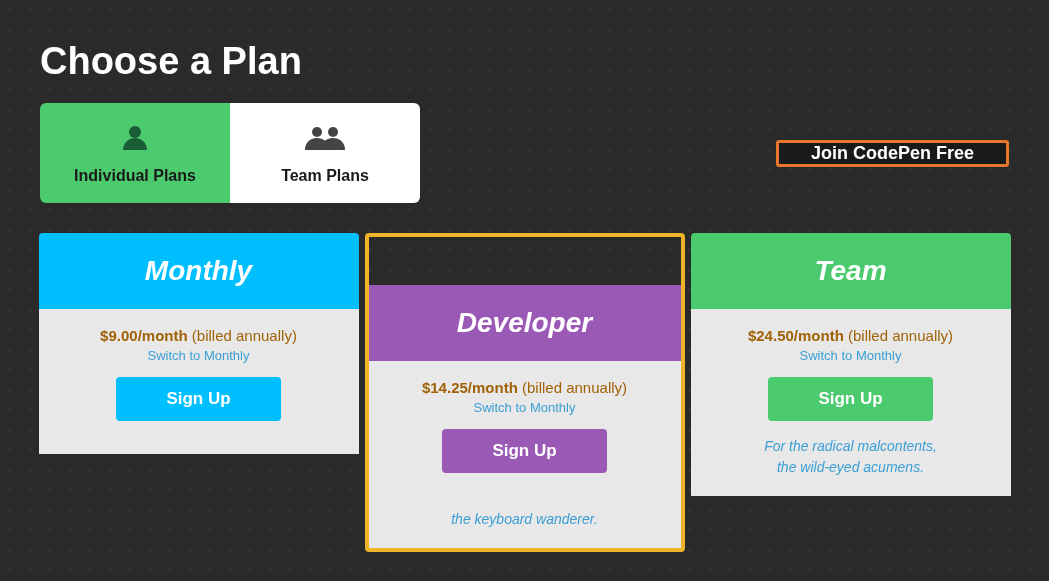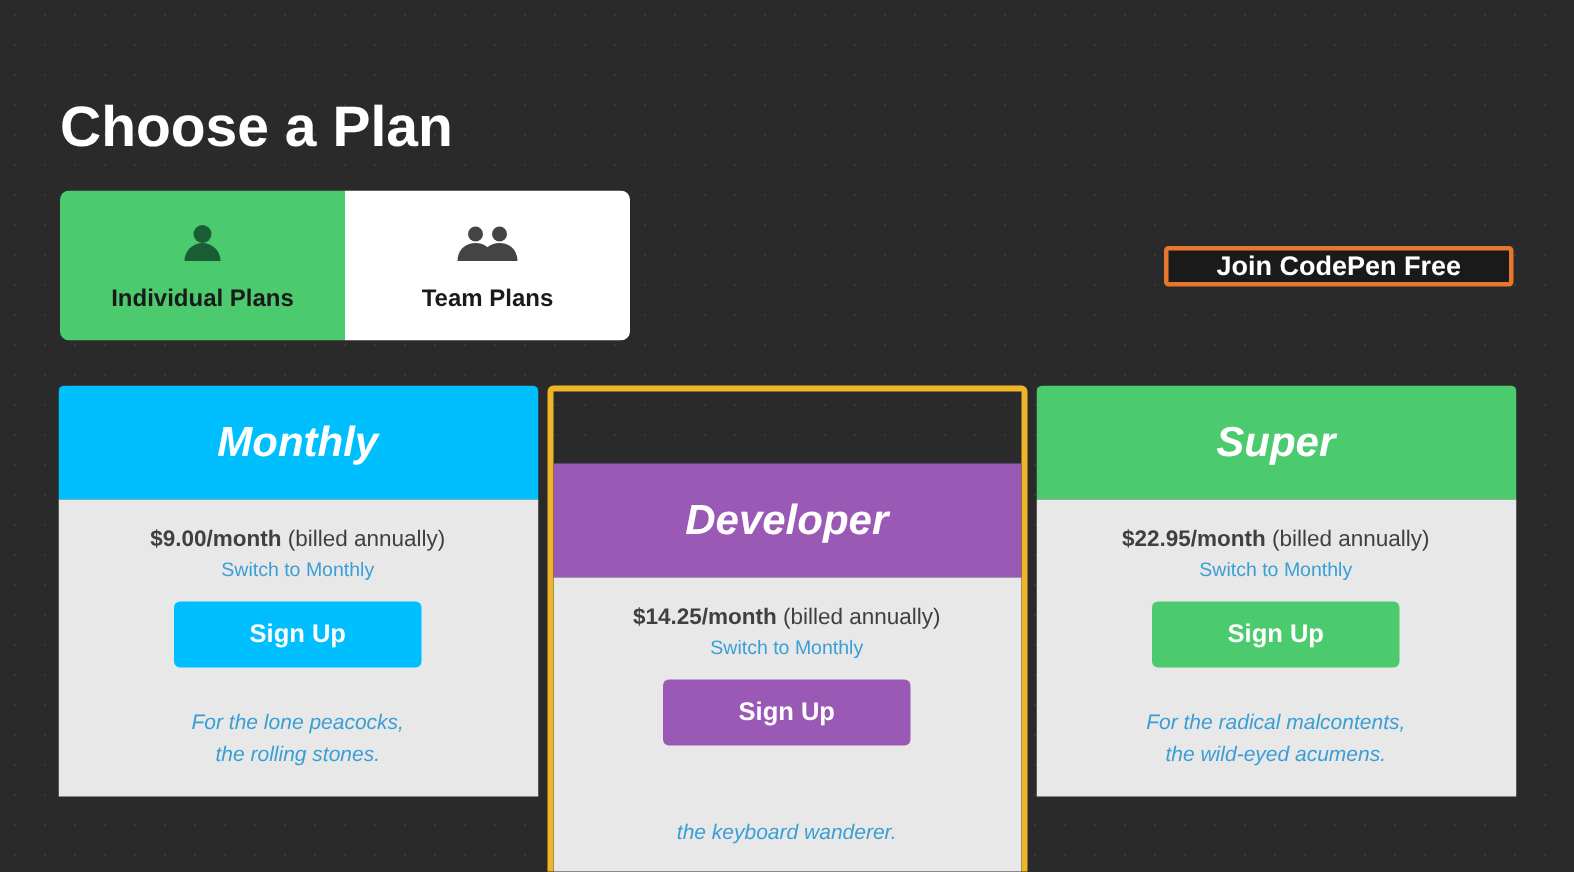--- a/index.html
+++ b/index.html
@@ -18,21 +18,20 @@
 
     .page-container {
       padding: 40px 40px 0 40px;
     }
 
     .page-title {
       font-size: 38px;
       font-weight: 900;
       color: #fff;
       margin-bottom: 20px;
-      margin-top: 24px;
     }
 
     .top-section {
       display: flex;
       align-items: center;
       justify-content: space-between;
       margin-bottom: 30px;
     }
 
     .plan-tabs {
@@ -131,21 +130,21 @@
     }
 
     .plan-body {
       background-color: #e8e8e8;
       padding: 18px 20px;
       text-align: center;
     }
 
     .plan-price {
       font-size: 15px;
-      color: #404040;
+      color: #a16207;
       margin-bottom: 4px;
     }
 
     .plan-price strong {
       font-weight: 900;
     }
 
     .switch-link {
       font-size: 13px;
       color: #3a9fd5;
@@ -156,21 +155,21 @@
     }
 
     .signup-btn {
       padding: 12px 50px;
       font-size: 17px;
       font-weight: 900;
       color: #fff;
       border: none;
       border-radius: 4px;
       cursor: pointer;
-      margin-bottom: 26px;
+      margin-bottom: 15px;
     }
 
     .signup-starter { background-color: #00bfff; }
     .signup-developer { background-color: #9b59b6; }
     .signup-super { background-color: #4cca6e; }
 
     .plan-tagline {
       font-size: 14px;
       font-style: italic;
       color: #3a9fd5;
@@ -222,24 +221,20 @@
       </div>
       <div class="plan-body">
         <div class="plan-price">
           <strong>$9.00/month</strong>
           <span>(billed annually)</span>
         </div>
         <a class="switch-link">Switch to Monthly</a>
         <div>
           <button class="signup-btn signup-starter">Sign Up</button>
         </div>
-        <div class="plan-tagline">
-          <span>For the lone peacocks,</span><br>
-          <span>the rolling stones.</span>
-        </div>
       </div>
     </div>
 
     <div class="plan-card plan-card-developer">
       <div class="plan-header plan-header-developer">
         <div class="plan-name">Developer</div>
       </div>
       <div class="plan-body">
         <div class="plan-price">
           <strong>$14.25/month</strong>
@@ -251,25 +246,25 @@
         </div>
         <div class="plan-tagline">
           <br>
           <span>the keyboard wanderer.</span>
         </div>
       </div>
     </div>
 
     <div class="plan-card plan-card-super">
       <div class="plan-header plan-header-super">
-        <div class="plan-name">Super</div>
+        <div class="plan-name">Team</div>
       </div>
       <div class="plan-body">
         <div class="plan-price">
-          <strong>$22.95/month</strong>
+          <strong>$24.50/month</strong>
           <span>(billed annually)</span>
         </div>
         <a class="switch-link">Switch to Monthly</a>
         <div>
           <button class="signup-btn signup-super">Sign Up</button>
         </div>
         <div class="plan-tagline">
           <span>For the radical malcontents,</span><br>
           <span>the wild-eyed acumens.</span>
         </div>

